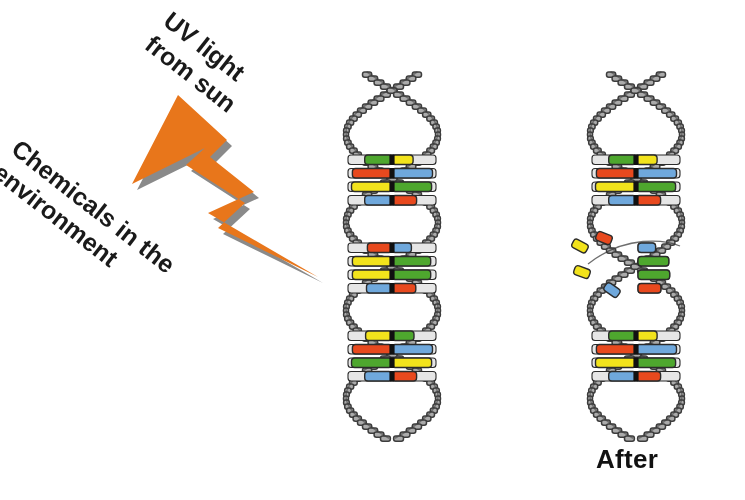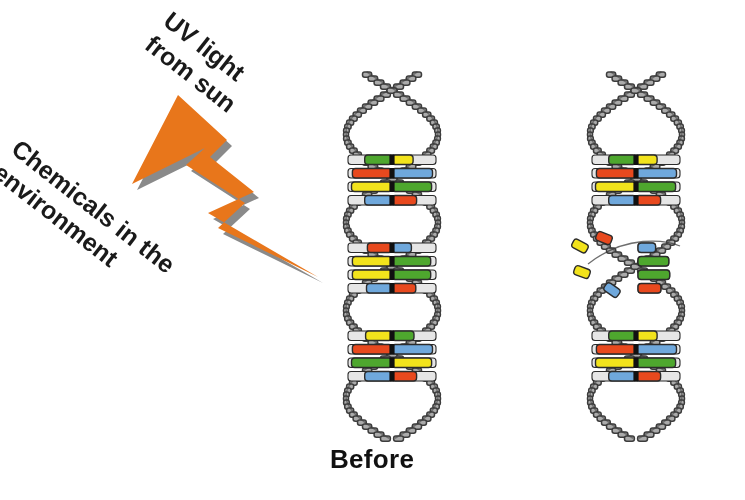--- a/index.html
+++ b/index.html
@@ -513,15 +513,15 @@
             <rect x="633.4" y="371.05" width="5.2" height="10.4" rx="1.4" fill="#111111"></rect>
           </g>
         </g>
       </g>
   </svg>
 
   <div class="cap-txt" id="txt-uv"><span>UV light</span><br><span>from sun</span></div>
 
   <div class="cap-txt" id="txt-chem"><span>Chemicals in the</span><br><span>environment</span></div>
 
-  <div class="lbl" id="lbl-before">Before</div>
+  <div class="lbl" id="lbl-after">After</div>
 
 </div>
 
 </body></html>

